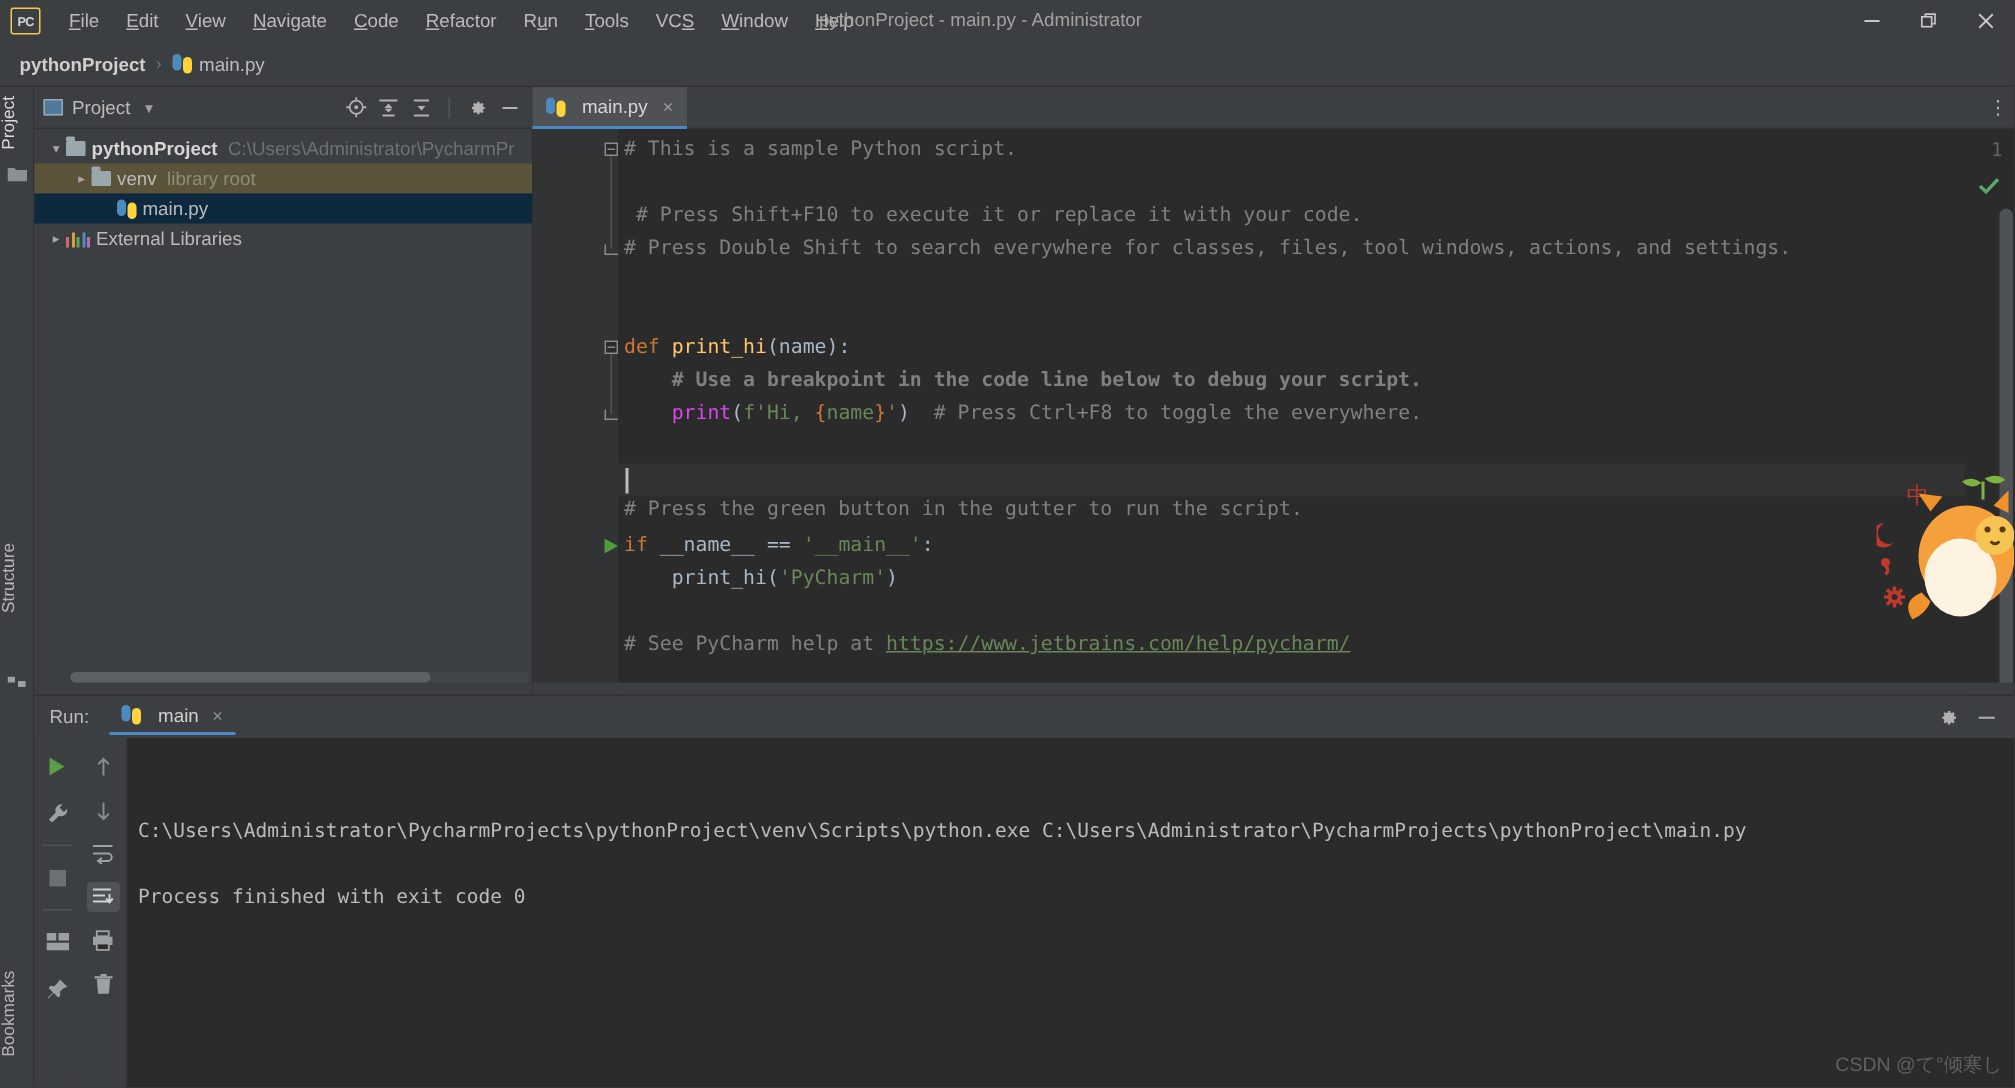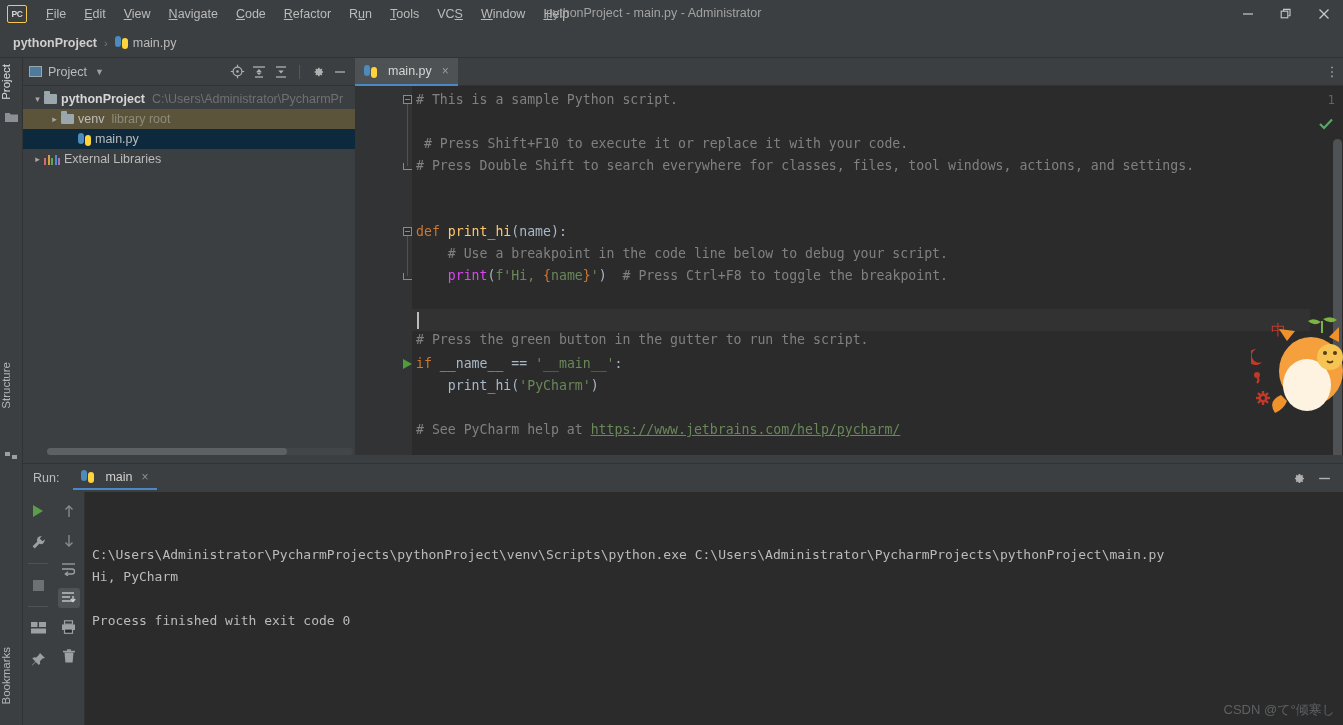--- a/index.html
+++ b/index.html
@@ -480,23 +480,23 @@
           <div class="codeline" style="top: 47px;"><span class="cmt"> # Press Shift+F10 to execute it or replace it with your code.</span></div>
           <div class="lnum" style="top: 69px;">4</div>
           <div class="codeline" style="top: 69px; text-align: center;"><span class="cmt"># Press Double Shift to search everywhere for classes, files, tool windows, actions, and settings.</span></div>
           <div class="lnum" style="top: 91px;">5</div>
           <div class="codeline" style="top: 91px;"></div>
           <div class="lnum" style="top: 113px;">6</div>
           <div class="codeline" style="top: 113px;"></div>
           <div class="lnum" style="top: 135px;">7</div>
           <div class="codeline" style="top: 135px;"><span class="kw">def </span><span class="fn">print_hi</span><span class="ident">(name):</span></div>
           <div class="lnum" style="top: 157px;">8</div>
-          <div class="codeline" style="top: 157px;"><span class="cmt">    # Use a breakpoint in the code line below to debug your script.</span></div>
+          <div class="codeline" style="top: 157px; font-weight: bold;"><span class="cmt">    # Use a breakpoint in the code line below to debug your script.</span></div>
           <div class="lnum" style="top: 179px;">9</div>
-          <div class="codeline" style="top: 179px;"><span class="ident">    </span><span class="bi">print</span><span class="ident">(</span><span class="str">f'Hi, </span><span class="kw">{</span><span class="str">name</span><span class="kw">}</span><span class="str">'</span><span class="ident">)</span><span class="cmt">  # Press Ctrl+F8 to toggle the breakpoint.</span></div>
+          <div class="codeline" style="top: 179px;"><span class="ident">    </span><span class="bi">print</span><span class="ident">(</span><span class="str">f'Hi, </span><span class="kw">{</span><span class="str">name</span><span class="kw">}</span><span class="str">'</span><span class="ident">)</span><span class="cmt">  # Press Ctrl+F8 to toggle the everywhere.</span></div>
           <div class="lnum" style="top: 201px;">10</div>
           <div class="codeline" style="top: 201px;"></div>
           <div class="lnum" style="top: 223px;">11</div>
           <div class="codeline" style="top: 223px;"></div>
           <div class="lnum" style="top: 245px;">12</div>
           <div class="codeline" style="top: 243px;"><span class="cmt"># Press the green button in the gutter to run the script.</span></div>
           <div class="lnum" style="top: 267px;">13</div>
           <div class="codeline" style="top: 267px;"><span class="kw">if </span><span class="ident">__name__ </span><span class="ident">== </span><span class="str">'__main__'</span><span class="ident">:</span></div>
           <div class="lnum" style="top: 289px;">14</div>
           <div class="codeline" style="top: 289px;"><span class="ident">    </span><span class="ident">print_hi</span><span class="ident">(</span><span class="str">'PyCharm'</span><span class="ident">)</span></div>
@@ -654,17 +654,17 @@
         <div class="rt-ic">
           <svg width="14" height="15" viewBox="0 0 14 15">
             <path d="M2.5 3.5 h9 l-.9 10 h-7.2 Z" fill="#9da0a2"></path>
             <rect x="1" y="1.8" width="12" height="1.5" fill="#9da0a2"></rect>
             <rect x="5" y="0.3" width="4" height="1.6" fill="#9da0a2"></rect>
           </svg>
         </div>
       </div>
 
       <div class="console" id="console-root">
-        <div>C:\Users\Administrator\PycharmProjects\pythonProject\venv\Scripts\python.exe C:\Users\Administrator\PycharmProjects\pythonProject\main.py</div><div>Hi, PyCharm</div><div>&nbsp;</div><div>Process finished with exit code 0</div><div class="watermark">CSDN @て°倾寒し</div>
+        <div>C:\Users\Administrator\PycharmProjects\pythonProject\venv\Scripts\python.exe C:\Users\Administrator\PycharmProjects\pythonProject\main.py</div><div>&nbsp;</div><div>Process finished with exit code 0</div><div class="watermark">CSDN @て°倾寒し</div>
       </div>
     </div>
   </div>
 </div>
 
 </body></html>

